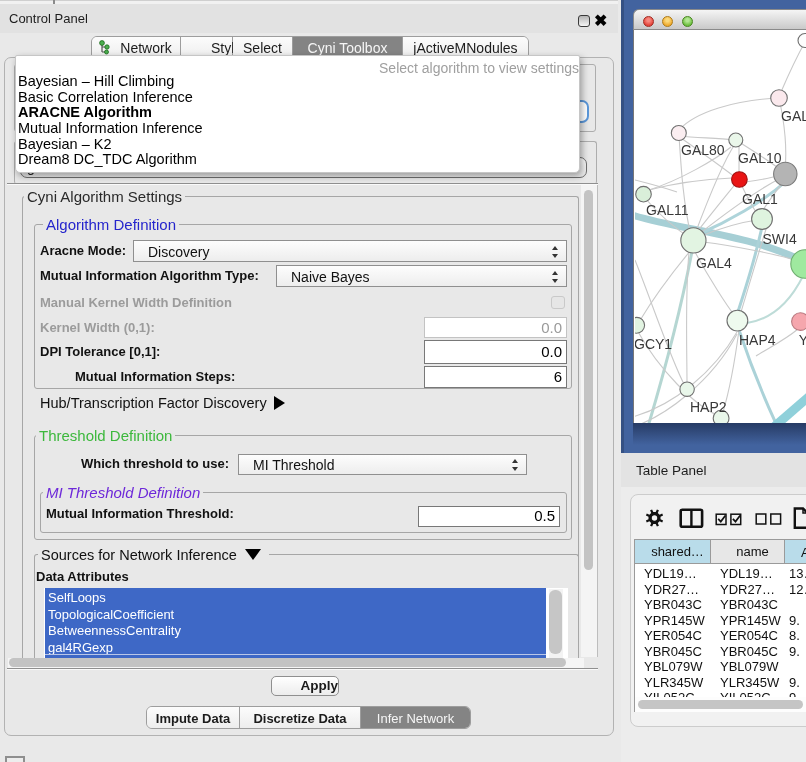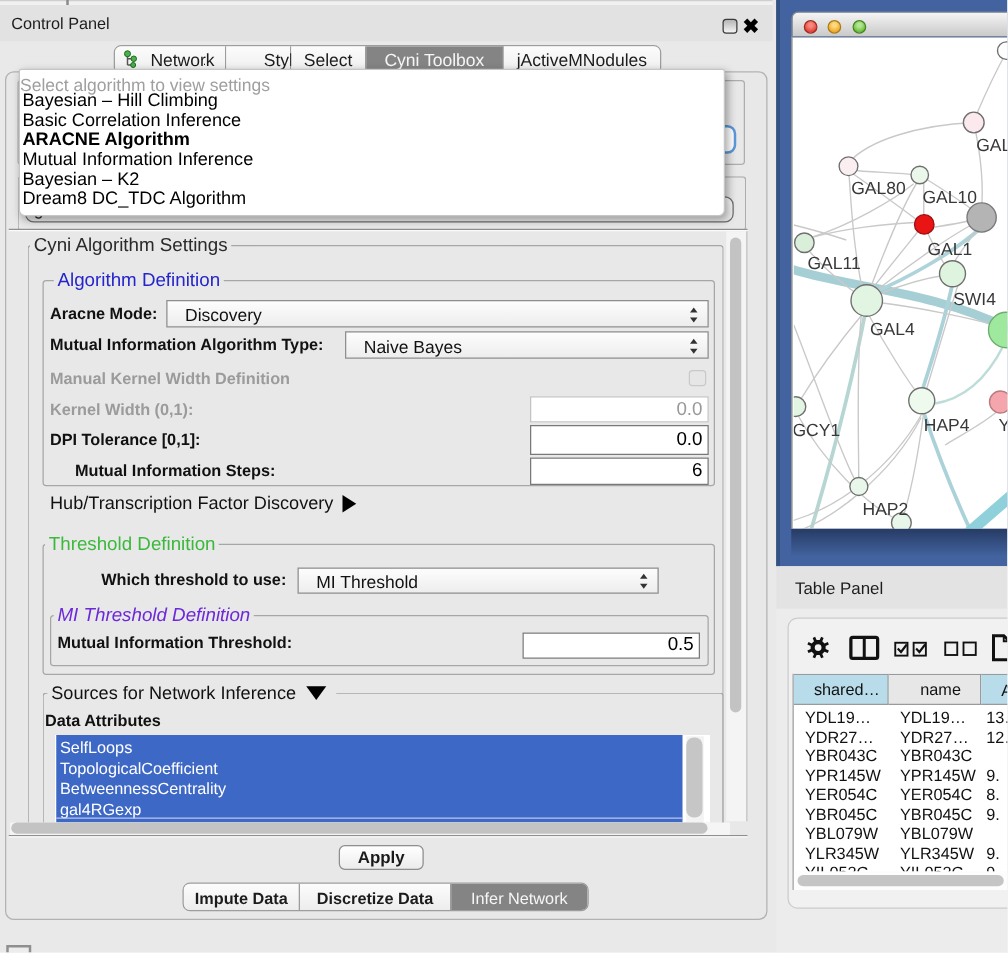--- a/index.html
+++ b/index.html
@@ -80,21 +80,21 @@
   <div class="combo" style="left:276px;top:265px;width:291px;height:22px;box-sizing:border-box;">
       <span class="ct">Naive Bayes</span>
       <span class="chev" style="top:4px;"></span>
     </div>
   <div class="lbl b gray" style="left:40px;top:295px;">Manual Kernel Width Definition</div>
   <div class="abs" style="left:551px;top:296px;width:14px;height:13px;background:#e6e6e6;border:1px solid #c9c9c9;border-radius:3px;box-sizing:border-box;"></div>
   <div class="lbl b gray" style="left:40px;top:320px;">Kernel Width (0,1):</div>
   <div class="fld" style="left:424px;top:317px;width:143px;height:21px;border:1px solid #c3c3c3;color:#9a9a9a;padding-right:4px;line-height:19px;">0.0</div>
   <div class="lbl b" style="left:40px;top:344px;">DPI Tolerance [0,1]:</div>
   <div class="fld" style="left:424px;top:340px;width:143px;height:24px;border:1.5px solid #787878;color:#000;padding-right:4px;line-height:21px;">0.0</div>
-  <div class="lbl b" style="left:40px;top:369px;padding-left:20px;">Mutual Information Steps:</div>
+  <div class="lbl b" style="left:55px;top:369px;padding-left:20px;">Mutual Information Steps:</div>
   <div class="fld" style="left:424px;top:366px;width:143px;height:22px;border:1.5px solid #787878;color:#000;padding-right:4px;line-height:19px;">6</div>
 
   <div class="lbl" style="left:40px;top:395px;font-size:14.5px;line-height:16px;">Hub/Transcription Factor Discovery</div>
   <div class="abs" style="left:274px;top:396px;width:0;height:0;border-top:7px solid transparent;border-bottom:7px solid transparent;border-left:11px solid #000;"></div>
 
   <div class="grp" style="left:34px;top:435px;width:536px;height:103px;"></div>
   <div class="gt" style="left:36px;top:428px;color:#3cb83c;">Threshold Definition</div>
 
   <div class="lbl b" style="left:81px;top:456px;">Which threshold to use:</div>
   <div class="combo" style="left:238px;top:454px;width:289px;height:21px;box-sizing:border-box;">
@@ -122,32 +122,32 @@
     <div class="abs" style="left:1px;top:65.5px;width:501px;height:1px;background:#b9c6e8;"></div>
     <div class="abs" style="left:505px;top:1px;width:14px;height:69px;background:#f3f3f3;"></div>
     <div class="abs" style="left:505px;top:2px;width:13px;height:64px;background:#c6c6c6;border-radius:6px;"></div>
   </div>
 
   <div class="abs" style="left:8px;top:658px;width:576px;height:10px;background:#f5f5f5;"></div>
   <div class="abs" style="left:9px;top:658px;width:557px;height:9px;background:#c3c3c3;border-radius:5px;"></div>
   <div class="abs" style="left:7px;top:668px;width:591px;height:1px;background:#8f8f8f;"></div>
   <div class="abs" style="left:7px;top:669px;width:591px;height:1px;background:#fafafa;"></div>
 
-  <div class="abs" style="left:271px;top:676px;width:66px;height:18px;border:1px solid #8f8f8f;border-radius:5px;background:linear-gradient(#ffffff,#ececec);text-align:center;font-size:13.5px;font-weight:bold;color:#1a1a1a;line-height:18px;">Apply</div>
+  <div class="abs" style="left:271px;top:676px;width:66px;height:18px;border:1px solid #8f8f8f;border-radius:5px;background:linear-gradient(#ffffff,#ececec);text-align:right;font-size:13.5px;font-weight:bold;color:#1a1a1a;line-height:18px;">Apply</div>
 
   <div class="abs" style="left:146px;top:706px;width:323px;height:21px;border:1px solid #9d9d9d;border-radius:6px;overflow:hidden;font-size:13px;">
     <div class="tab" style="left:0;width:93px;font-weight:bold;font-size:13px;"><span style="position:relative;top:3.5px;">Impute Data</span></div>
     <div class="tab" style="left:93px;width:121px;font-weight:bold;font-size:13px;"><span style="position:relative;top:3.5px;">Discretize Data</span></div>
     <div class="tab sel" style="left:214px;width:109px;border-right:none;font-size:13px;"><span style="position:relative;top:3.5px;">Infer Network</span></div>
   </div>
 
   <div class="abs" style="left:5px;top:756px;width:16px;height:14px;border:2px solid #8f8f8f;background:#ededed;"></div>
 
   <div class="abs" style="left:15px;top:55px;width:563px;height:116px;background:#fff;border:1px solid #c6c6c6;border-radius:2px 2px 5px 5px;box-shadow:2px 3px 7px rgba(0,0,0,0.35);">
-    <div class="abs" style="left:0;top:4px;width:100%;text-align:left;font-size:14px;color:#9f9f9f;">Select algorithm to view settings</div>
+    <div class="abs" style="left:0;top:4px;width:100%;text-align:right;font-size:14px;color:#9f9f9f;">Select algorithm to view settings</div>
     <div class="pitem" style="top:16.5px;">Bayesian – Hill Climbing</div>
     <div class="pitem" style="top:32.5px;">Basic Correlation Inference</div>
     <div class="pitem b" style="top:48px;">ARACNE Algorithm</div>
     <div class="pitem" style="top:63.5px;">Mutual Information Inference</div>
     <div class="pitem" style="top:79.5px;">Bayesian – K2</div>
     <div class="pitem" style="top:95px;">Dream8 DC_TDC Algorithm</div>
   </div>
 
   <div class="abs" style="left:621px;top:0;width:185px;height:453px;background:#42639f;"></div>
   <div class="abs" style="left:621px;top:0;width:3px;height:453px;background:#355184;"></div>

